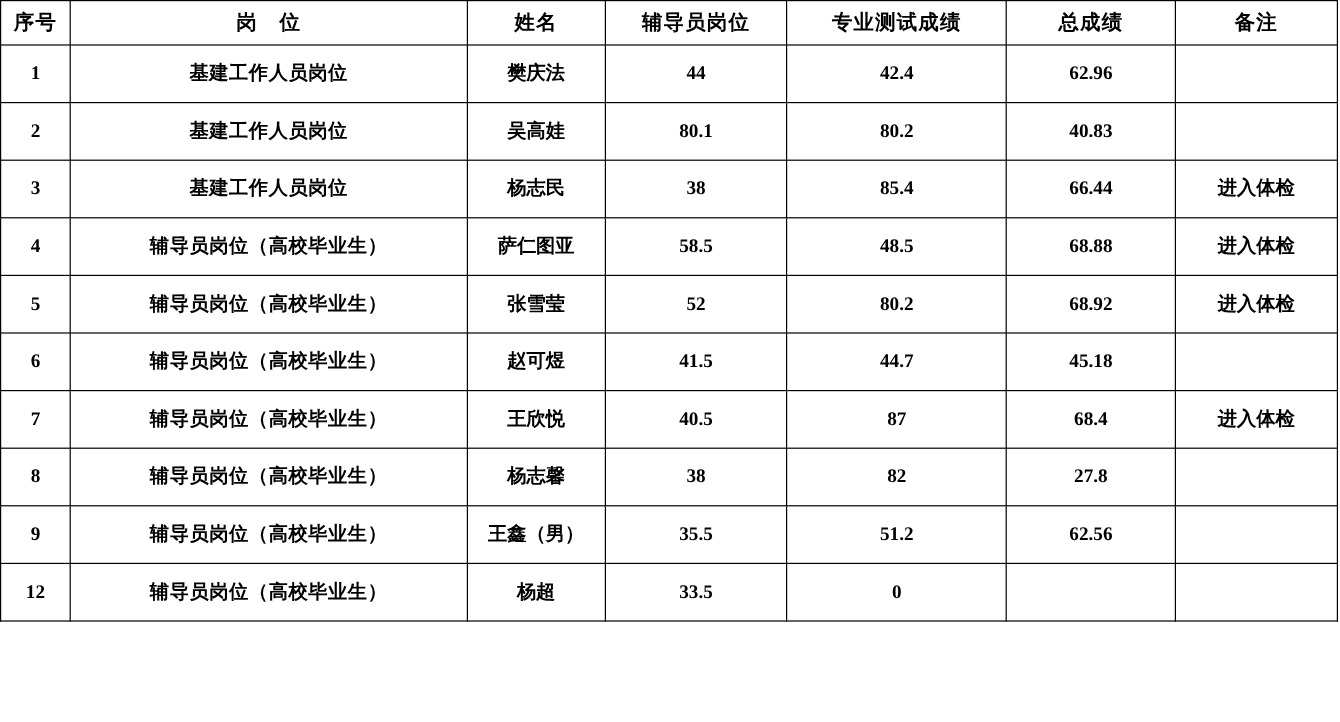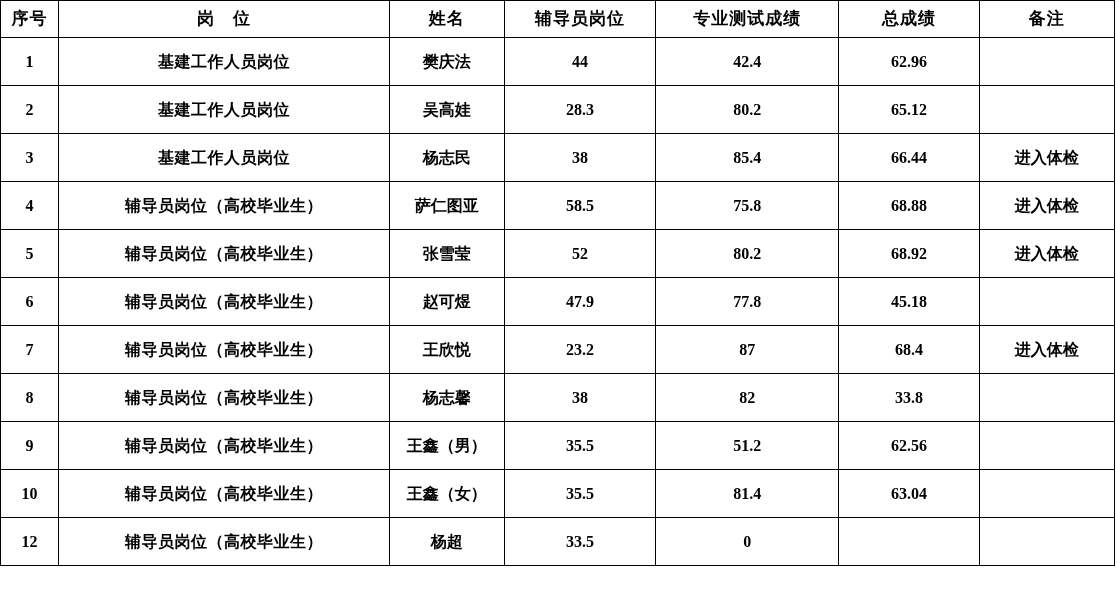--- a/index.html
+++ b/index.html
@@ -85,95 +85,86 @@
         <td class="cell-name">樊庆法</td>
         <td class="cell-num">44</td>
         <td class="cell-num">42.4</td>
         <td class="cell-num">62.96</td>
         <td class="cell-note"></td>
       </tr>
       <tr>
         <td class="cell-seq">2</td>
         <td class="cell-post">基建工作人员岗位</td>
         <td class="cell-name">吴高娃</td>
-        <td class="cell-num">28.3</td>
+        <td class="cell-num">80.1</td>
         <td class="cell-num">80.2</td>
-        <td class="cell-num">65.12</td>
+        <td class="cell-num">40.83</td>
         <td class="cell-note"></td>
       </tr>
       <tr>
         <td class="cell-seq">3</td>
         <td class="cell-post">基建工作人员岗位</td>
         <td class="cell-name">杨志民</td>
         <td class="cell-num">38</td>
         <td class="cell-num">85.4</td>
         <td class="cell-num">66.44</td>
         <td class="cell-note">进入体检</td>
       </tr>
       <tr>
         <td class="cell-seq">4</td>
         <td class="cell-post">辅导员岗位（高校毕业生）</td>
         <td class="cell-name">萨仁图亚</td>
         <td class="cell-num">58.5</td>
-        <td class="cell-num">75.8</td>
+        <td class="cell-num">48.5</td>
         <td class="cell-num">68.88</td>
         <td class="cell-note">进入体检</td>
       </tr>
       <tr>
         <td class="cell-seq">5</td>
         <td class="cell-post">辅导员岗位（高校毕业生）</td>
         <td class="cell-name">张雪莹</td>
         <td class="cell-num">52</td>
         <td class="cell-num">80.2</td>
         <td class="cell-num">68.92</td>
         <td class="cell-note">进入体检</td>
       </tr>
       <tr>
         <td class="cell-seq">6</td>
         <td class="cell-post">辅导员岗位（高校毕业生）</td>
         <td class="cell-name">赵可煜</td>
-        <td class="cell-num">47.9</td>
-        <td class="cell-num">77.8</td>
+        <td class="cell-num">41.5</td>
+        <td class="cell-num">44.7</td>
         <td class="cell-num">45.18</td>
         <td class="cell-note"></td>
       </tr>
       <tr>
         <td class="cell-seq">7</td>
         <td class="cell-post">辅导员岗位（高校毕业生）</td>
         <td class="cell-name">王欣悦</td>
-        <td class="cell-num">23.2</td>
+        <td class="cell-num">40.5</td>
         <td class="cell-num">87</td>
         <td class="cell-num">68.4</td>
         <td class="cell-note">进入体检</td>
       </tr>
       <tr>
         <td class="cell-seq">8</td>
         <td class="cell-post">辅导员岗位（高校毕业生）</td>
         <td class="cell-name">杨志馨</td>
         <td class="cell-num">38</td>
         <td class="cell-num">82</td>
-        <td class="cell-num">33.8</td>
+        <td class="cell-num">27.8</td>
         <td class="cell-note"></td>
       </tr>
       <tr>
         <td class="cell-seq">9</td>
         <td class="cell-post">辅导员岗位（高校毕业生）</td>
         <td class="cell-name">王鑫（男）</td>
         <td class="cell-num">35.5</td>
         <td class="cell-num">51.2</td>
         <td class="cell-num">62.56</td>
-        <td class="cell-note"></td>
-      </tr>
-      <tr>
-        <td class="cell-seq">10</td>
-        <td class="cell-post">辅导员岗位（高校毕业生）</td>
-        <td class="cell-name">王鑫（女）</td>
-        <td class="cell-num">35.5</td>
-        <td class="cell-num">81.4</td>
-        <td class="cell-num">63.04</td>
         <td class="cell-note"></td>
       </tr>
       <tr>
         <td class="cell-seq">12</td>
         <td class="cell-post">辅导员岗位（高校毕业生）</td>
         <td class="cell-name">杨超</td>
         <td class="cell-num">33.5</td>
         <td class="cell-num">0</td>
         <td class="cell-num"></td>
         <td class="cell-note"></td>

